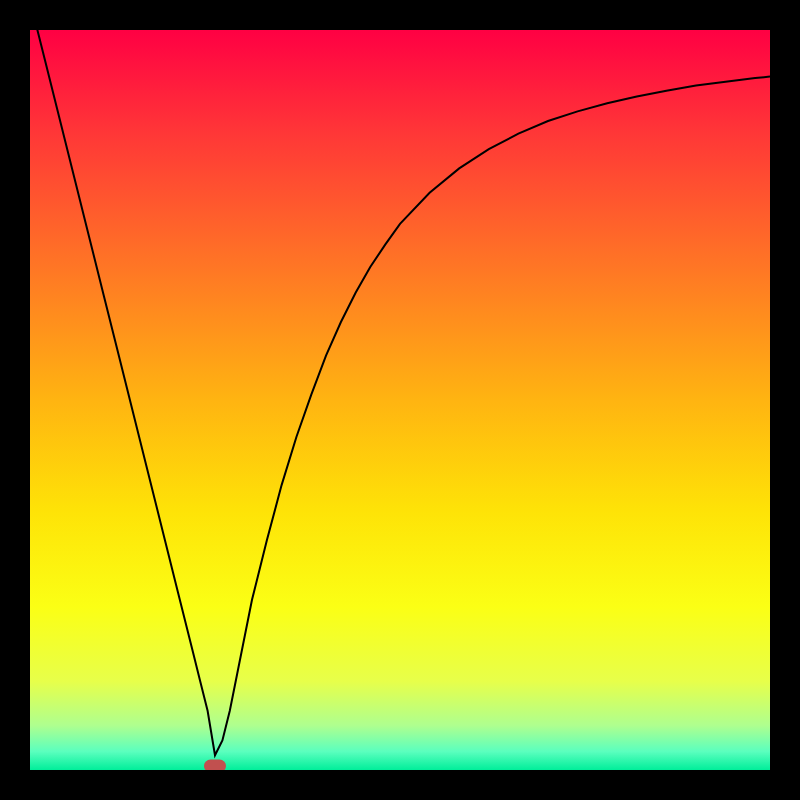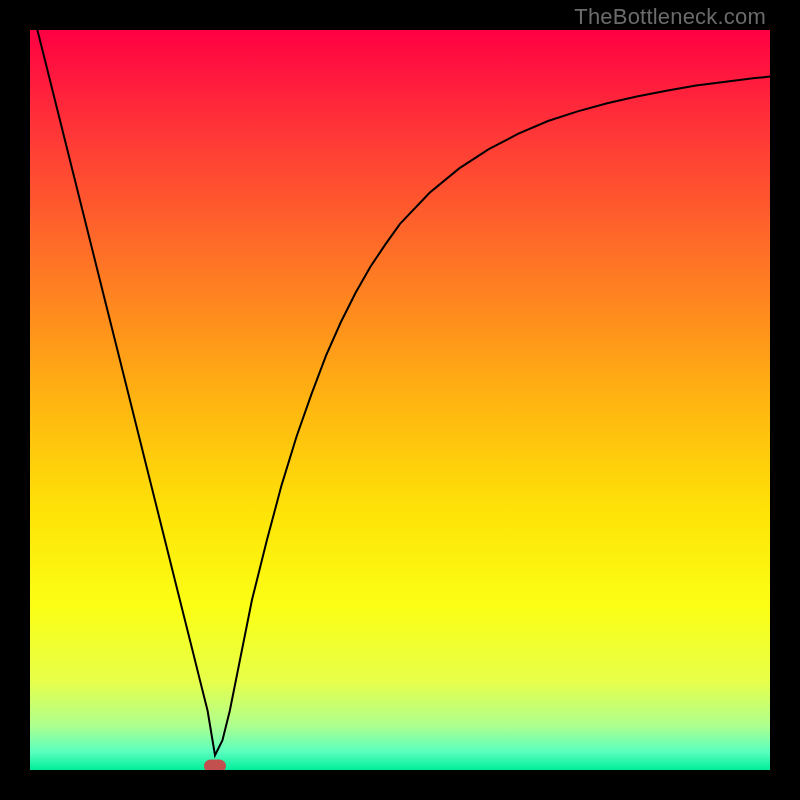--- a/index.html
+++ b/index.html
@@ -61,15 +61,14 @@
             <stop offset="97.5%" stop-color="#5bffbe"></stop>
             <stop offset="100%" stop-color="#00ee9a"></stop>
           </linearGradient>
       </defs>
       <rect x="0" y="0" width="740" height="740" fill="url(#bg-grad)"></rect>
       <path id="curve-path" fill="none" stroke="#000000" stroke-width="2" d="M0.00 -29.60 L14.80 29.60 L29.60 88.80 L44.40 148.00 L59.20 207.20 L74.00 266.40 L88.80 325.60 L103.60 384.80 L118.40 444.00 L133.20 503.20 L148.00 562.40 L162.80 621.60 L170.20 651.20 L177.60 680.80 L185.00 725.20 L192.40 710.40 L199.80 680.80 L207.20 643.80 L222.00 569.80 L236.80 510.60 L251.60 455.10 L266.40 407.00 L281.20 364.82 L296.00 325.60 L310.80 292.30 L325.60 262.70 L340.40 236.80 L355.20 214.60 L370.00 193.88 L399.60 162.80 L429.20 138.38 L458.80 119.14 L488.40 103.60 L518.00 91.02 L547.60 81.40 L577.20 73.26 L606.80 66.60 L636.40 60.68 L666.00 55.50 L695.60 51.80 L725.20 48.10 L740.00 46.62"></path>
     </svg>
     <div id="marker" class="marker" style="left: 185px; top: 736.3px; width: 22px; height: 13px; background: rgb(193, 80, 79);"></div>
   </div>
 
-  <div class="watermark">TheBottleneck.com</div>
 
 </div>
 
 </body></html>

